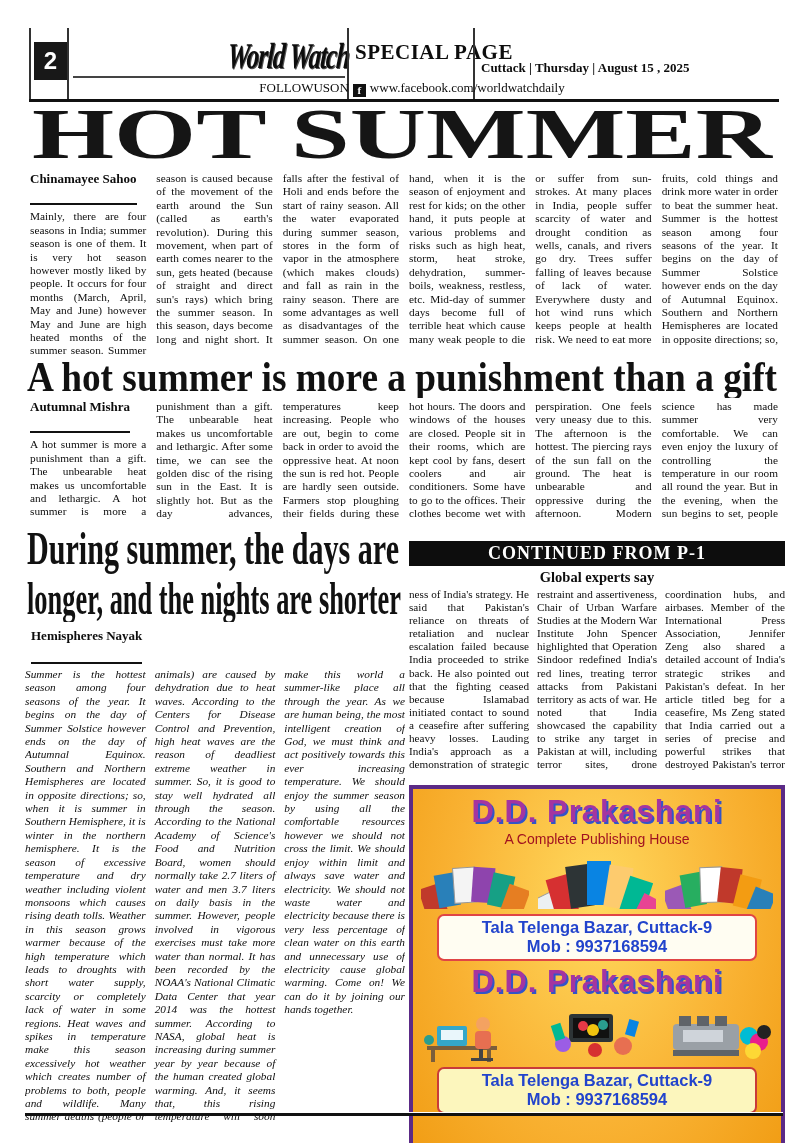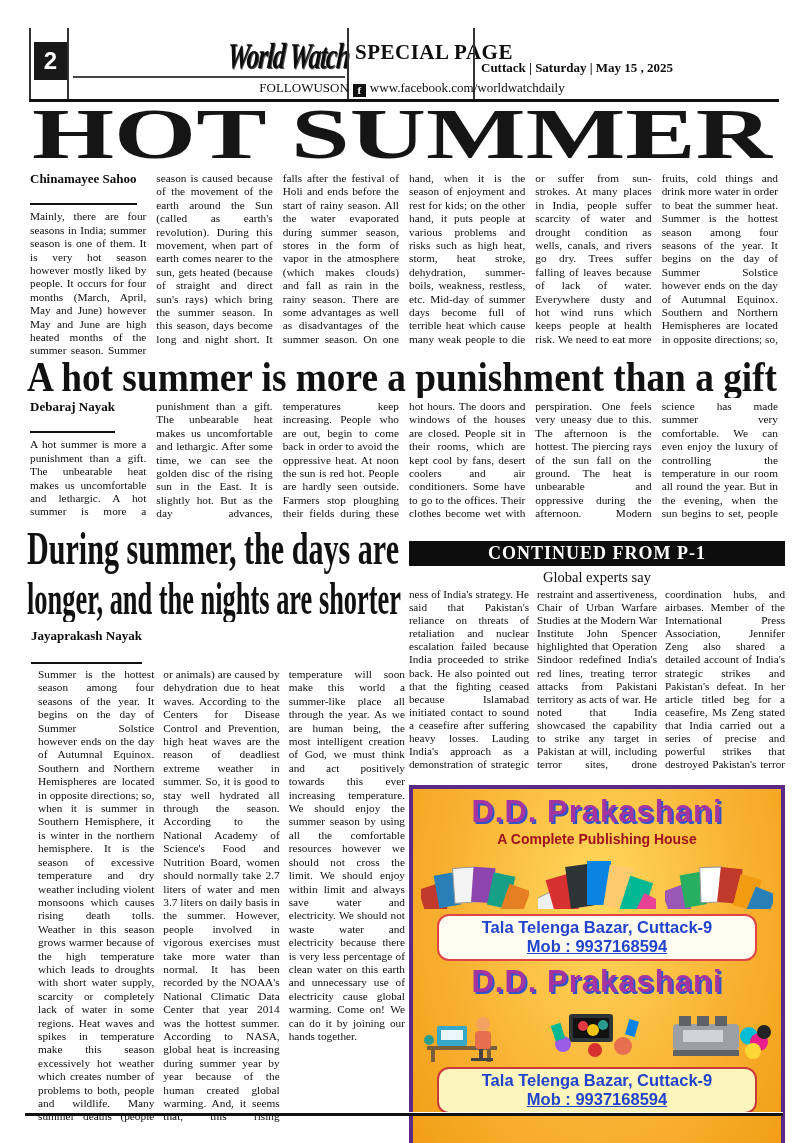--- a/index.html
+++ b/index.html
@@ -44,64 +44,64 @@
   .headline2{position:absolute;left:25px;top:356px;width:755px;height:42px;}
   .headline2 text,.headline3 text{font-family:"Liberation Serif",serif;font-weight:bold;fill:#111;}
   .article2{position:absolute;left:30px;top:400px;width:748px;height:121px;
             column-count:6;column-gap:10px;}
 
   
   .bottom-row{position:absolute;left:25px;top:524px;width:760px;display:flex;gap:4px;}
   .leftcol{width:380px;}
   .headline3{display:block;}
   .leftcol .byline{margin:4px 0 4px 6px;}
-  .article3{height:462px;column-count:3;column-gap:9px;margin-left:13px;}
+  .article3{height:462px;column-count:3;column-gap:9px;margin-left:0;font-style:italic;}
 
   .rightcol{flex:1;min-width:0;margin-top:17px;}
   .banner{height:25px;background:#0d0d0d;color:#fff;display:flex;align-items:center;justify-content:center;
           font-weight:bold;font-size:18px;letter-spacing:1px;}
-  .subhead{text-align:center;font-weight:normal;font-size:14.5px;margin:3px 0 2px 0;}
+  .subhead{text-align:center;font-weight:bold;font-size:14.5px;margin:3px 0 2px 0;}
   .continued-body{height:190px;column-count:3;column-gap:8px;font-size:11.2px;line-height:13.1px;}
 
   
   .ad{position:relative;margin-top:7px;height:404px;border:4px solid #5b2a86;box-sizing:border-box;
       background:radial-gradient(ellipse at 50% 28%, #ffd95e 0%, #f9b233 55%, #f09a10 100%);
       overflow:hidden;font-family:"Liberation Sans",sans-serif;text-align:center;}
   .ad-title{font-size:31px;font-weight:bold;color:#a435a0;letter-spacing:1px;margin-top:5px;
             text-shadow:2px 2px 0 #3354c8;}
   .ad-title.second{margin-top:3px;}
-  .ad-tagline{font-size:14px;font-weight:bold;color:#a11220;margin-top:1px;}
+  .ad-tagline{font-size:14px;font-weight:normal;color:#a11220;margin-top:1px;}
   .ad-row{display:flex;justify-content:space-between;align-items:flex-end;padding:2px 8px;height:60px;}
-  .ad-box{width:86%;margin:3px auto 3px auto;border:2px solid #e04545;border-radius:12px;
+  .ad-box{width:86%;margin:3px auto 3px auto;border:2px solid #e04545;border-radius:7px;
           padding:2px 0 3px 0;}
   .ad-box.first{background:#fffdf2;}
   .ad-box.second{background:#fcf6bd;border-color:#c93a3a;}
   .ad-addr{color:#2244cc;font-weight:bold;font-size:16.5px;line-height:19px;}
-  .ad-mob{color:#2244cc;font-weight:bold;font-size:16.5px;line-height:19px;text-decoration:underline;}
+  .ad-mob{color:#2244cc;font-weight:bold;font-size:16.5px;line-height:19px;}
   .clouds{position:absolute;left:-10px;right:-10px;bottom:-26px;height:48px;}
   .cloud{position:absolute;bottom:0;background:#fff;border-radius:50%;}
   .flowers{position:absolute;left:2px;bottom:8px;}
 
   .rule-bottom{position:absolute;left:25px;top:1112px;width:758px;height:3px;background:#111;
                border-top:1px solid #fff;}
 </style>
 </head>
 <body>
 
 <div class="page">
 
   <div class="hd">
     <div class="pagebox-col"></div>
     <div class="pagenum">2</div>
     <div class="logo">World Watch</div>
     <div class="hd-hairline"></div>
     <div class="hd-divider" style="left:318px;"></div>
     <div class="special">SPECIAL PAGE</div>
     <div class="hd-divider" style="left:444px;"></div>
-    <div class="dateline">Cuttack | Saturday | May 15 , 2025</div>
+    <div class="dateline">Cuttack | Thursday | August 15 , 2025</div>
     <div class="followrow">
       <span>FOLLOWUSON</span><span class="fb">f</span><span>www.facebook.com/worldwatchdaily</span>
     </div>
   </div>
   <div class="rule-top"></div>
 
   <svg class="masthead" width="745" height="64" viewBox="0 0 745 64">
     <text x="2" y="57" font-size="72" textLength="740" lengthAdjust="spacingAndGlyphs">HOT SUMMER</text>
   </svg>
 
@@ -110,34 +110,34 @@
       <span>Chinamayee Sahoo</span>
     </div>
     <p>Mainly, there are four seasons in India; summer season is one of them. It is very hot season however mostly liked by people. It occurs for four months (March, April, May and June) however May and June are high heated months of the summer season. Summer season is caused because of the movement of the earth around the Sun (called as earth's revolution). During this movement, when part of earth comes nearer to the sun, gets heated (because of straight and direct sun's rays) which bring the summer season. In this season, days become long and night short. It falls after the festival of Holi and ends before the start of rainy season. All the water evaporated during summer season, stores in the form of vapor in the atmosphere (which makes clouds) and fall as rain in the rainy season. There are some advantages as well as disadvantages of the summer season. On one hand, when it is the season of enjoyment and rest for kids; on the other hand, it puts people at various problems and risks such as high heat, storm, heat stroke, dehydration, summer-boils, weakness, restless, etc. Mid-day of summer days become full of terrible heat which cause many weak people to die or suffer from sun-strokes. At many places in India, people suffer scarcity of water and drought condition as wells, canals, and rivers go dry. Trees suffer falling of leaves because of lack of water. Everywhere dusty and hot wind runs which keeps people at health risk. We need to eat more fruits, cold things and drink more water in order to beat the summer heat. Summer is the hottest season among four seasons of the year. It begins on the day of Summer Solstice however ends on the day of Autumnal Equinox. Southern and Northern Hemispheres are located in opposite directions; so, when it is summer in Southern Hemisphere, it is winter in the northern hemisphere.</p>
   </div>
 
   <svg class="headline2" width="755" height="42" viewBox="0 0 755 42">
     <text x="2" y="35" font-size="43" textLength="750" lengthAdjust="spacingAndGlyphs">A hot summer is more a punishment than a gift</text>
   </svg>
   <div class="article2 cols bodytext">
     <div class="byline">
-      <span>Debaraj Nayak</span>
+      <span>Autumnal Mishra</span>
     </div>
     <p>A hot summer is more a punishment than a gift. The unbearable heat makes us uncomfortable and lethargic. A hot summer is more a punishment than a gift. The unbearable heat makes us uncomfortable and lethargic. After some time, we can see the golden disc of the rising sun in the East. It is slightly hot. But as the day advances, temperatures keep increasing. People who are out, begin to come back in order to avoid the oppressive heat. At noon the sun is red hot. People are hardly seen outside. Farmers stop ploughing their fields during these hot hours. The doors and windows of the houses are closed. People sit in their rooms, which are kept cool by fans, desert coolers and air conditioners. Some have to go to the offices. Their clothes become wet with perspiration. One feels very uneasy due to this. The afternoon is the hottest. The piercing rays of the sun fall on the ground. The heat is unbearable and oppressive during the afternoon. Modern science has made summer very comfortable. We can even enjoy the luxury of controlling the temperature in our room all round the year. But in the evening, when the sun begins to set, people again come out. Gardens, public parks and city centres again hum with activity. Then people relish ice creams and cold drinks.</p>
   </div>
 
   <div class="bottom-row">
 
     <div class="leftcol">
       <svg class="headline3" width="378" height="98" viewBox="0 0 378 98">
         <text x="2" y="40" font-size="46" textLength="372" lengthAdjust="spacingAndGlyphs">During summer, the days are</text>
         <text x="2" y="90" font-size="46" textLength="374" lengthAdjust="spacingAndGlyphs">longer, and the nights are shorter</text>
       </svg>
       <div class="byline">
-        <span>Jayaprakash Nayak</span>
+        <span>Hemispheres Nayak</span>
       </div>
       <div class="article3 cols bodytext">
         <p>Summer is the hottest season among four seasons of the year. It begins on the day of Summer Solstice however ends on the day of Autumnal Equinox. Southern and Northern Hemispheres are located in opposite directions; so, when it is summer in Southern Hemisphere, it is winter in the northern hemisphere. It is the season of excessive temperature and dry weather including violent monsoons which causes rising death tolls. Weather in this season grows warmer because of the high temperature which leads to droughts with short water supply, scarcity or completely lack of water in some regions. Heat waves and spikes in temperature make this season excessively hot weather which creates number of problems to both, people and wildlife. Many summer deaths (people or animals) are caused by dehydration due to heat waves. According to the Centers for Disease Control and Prevention, high heat waves are the reason of deadliest extreme weather in summer. So, it is good to stay well hydrated all through the season. According to the National Academy of Science's Food and Nutrition Board, women should normally take 2.7 liters of water and men 3.7 liters on daily basis in the summer. However, people involved in vigorous exercises must take more water than normal. It has been recorded by the NOAA's National Climatic Data Center that year 2014 was the hottest summer. According to NASA, global heat is increasing during summer year by year because of the human created global warming. And, it seems that, this rising temperature will soon make this world a summer-like place all through the year. As we are human being, the most intelligent creation of God, we must think and act positively towards this ever increasing temperature. We should enjoy the summer season by using all the comfortable resources however we should not cross the limit. We should enjoy within limit and always save water and electricity. We should not waste water and electricity because there is very less percentage of clean water on this earth and unnecessary use of electricity cause global warming. Come on! We can do it by joining our hands together.</p>
       </div>
     </div>
 
     <div class="rightcol">
       <div class="banner">CONTINUED FROM P-1</div>
       <div class="subhead">Global experts say</div>
       <div class="continued-body cols">

